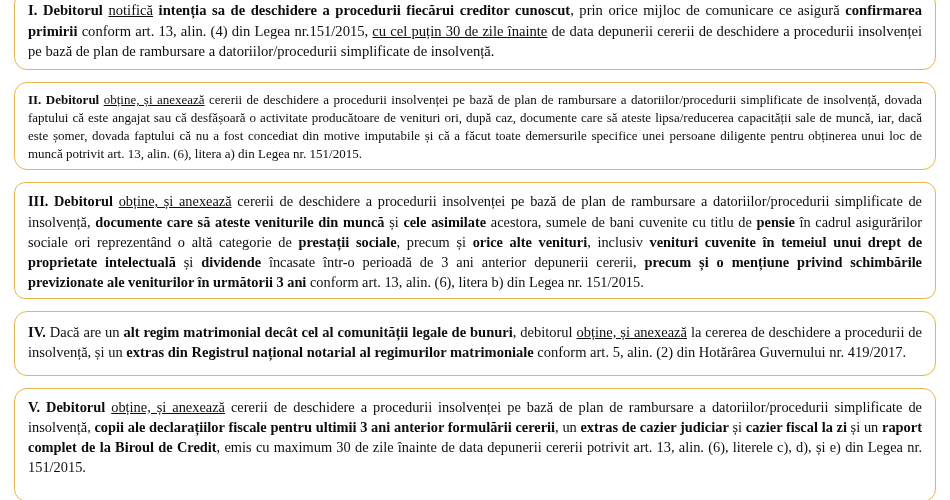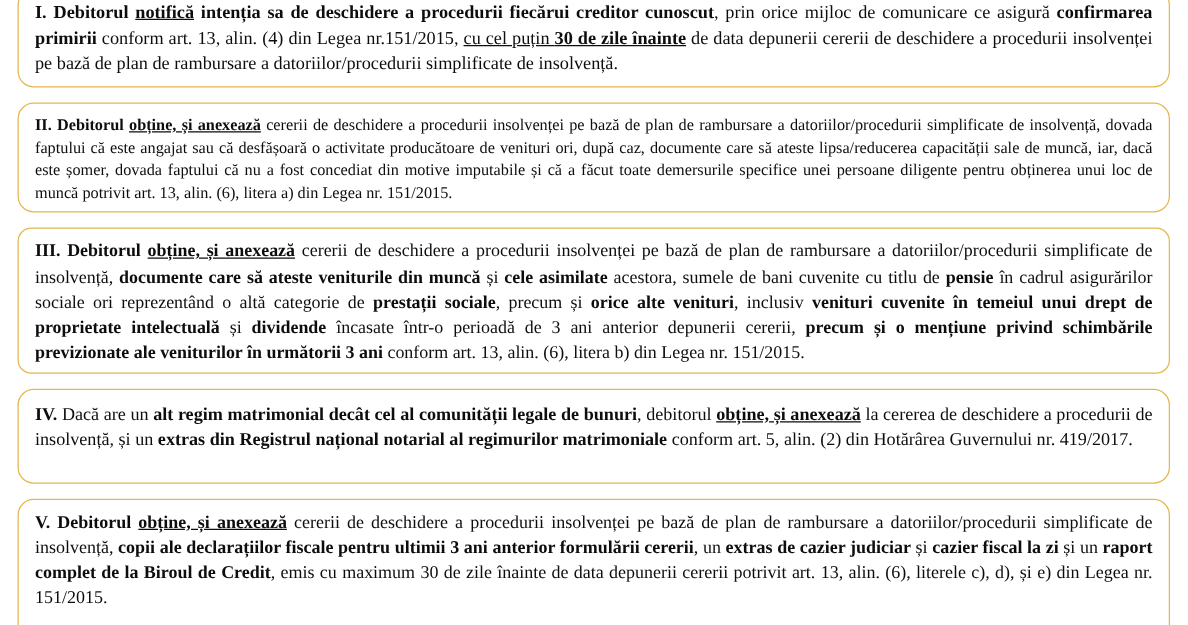--- a/index.html
+++ b/index.html
@@ -42,33 +42,33 @@
     margin: 0;
     hyphens: none;
   }
   .para b {
     font-weight: bold;
   }
   .para u {
     text-underline-offset: 1px;
   }
   .para .bu {
-    font-weight: bold;
+    font-weight: normal;
     text-decoration: underline;
     text-underline-offset: 1px;
   }
   
   #box-1 .para { font-size: 14.6px; }
   #box-2 .para { font-size: 13px; line-height: 1.40; }
   #box-3 .para { font-size: 14.35px; line-height: 1.40; }
   #box-4 .para { font-size: 14.5px; }
   #box-5 .para { font-size: 14.4px; line-height: 1.40; }
   #box-2 { padding-bottom: 6px; }
   #box-3 { padding-bottom: 6px; }
-  #box-4 { padding-top: 10px; padding-bottom: 23px; }
+  #box-4 { padding-top: 10px; padding-bottom: 12px; }
   #box-5 { padding-bottom: 24px; }
 </style>
 </head>
 <body style="background: rgb(255, 255, 255); color: rgb(13, 13, 13);">
 
 <div class="page">
 
   <div class="box first" id="box-1" style="border-color: rgb(229, 183, 75);">
     <p class="para" id="para-1"><b>I. Debitorul </b><span class="bu">notifică</span><b> intenția sa de deschidere a procedurii fiecărui creditor cunoscut</b><span>, prin orice mijloc de comunicare ce asigură </span><b>confirmarea primirii</b><span> conform art. 13, alin. (4) din Legea nr.151/2015, </span><u>cu cel puțin </u><span class="bu">30 de zile înainte</span><span> de data depunerii cererii de deschidere a procedurii insolvenței pe bază de plan de rambursare a datoriilor/procedurii simplificate de insolvență.</span></p>
   </div>

